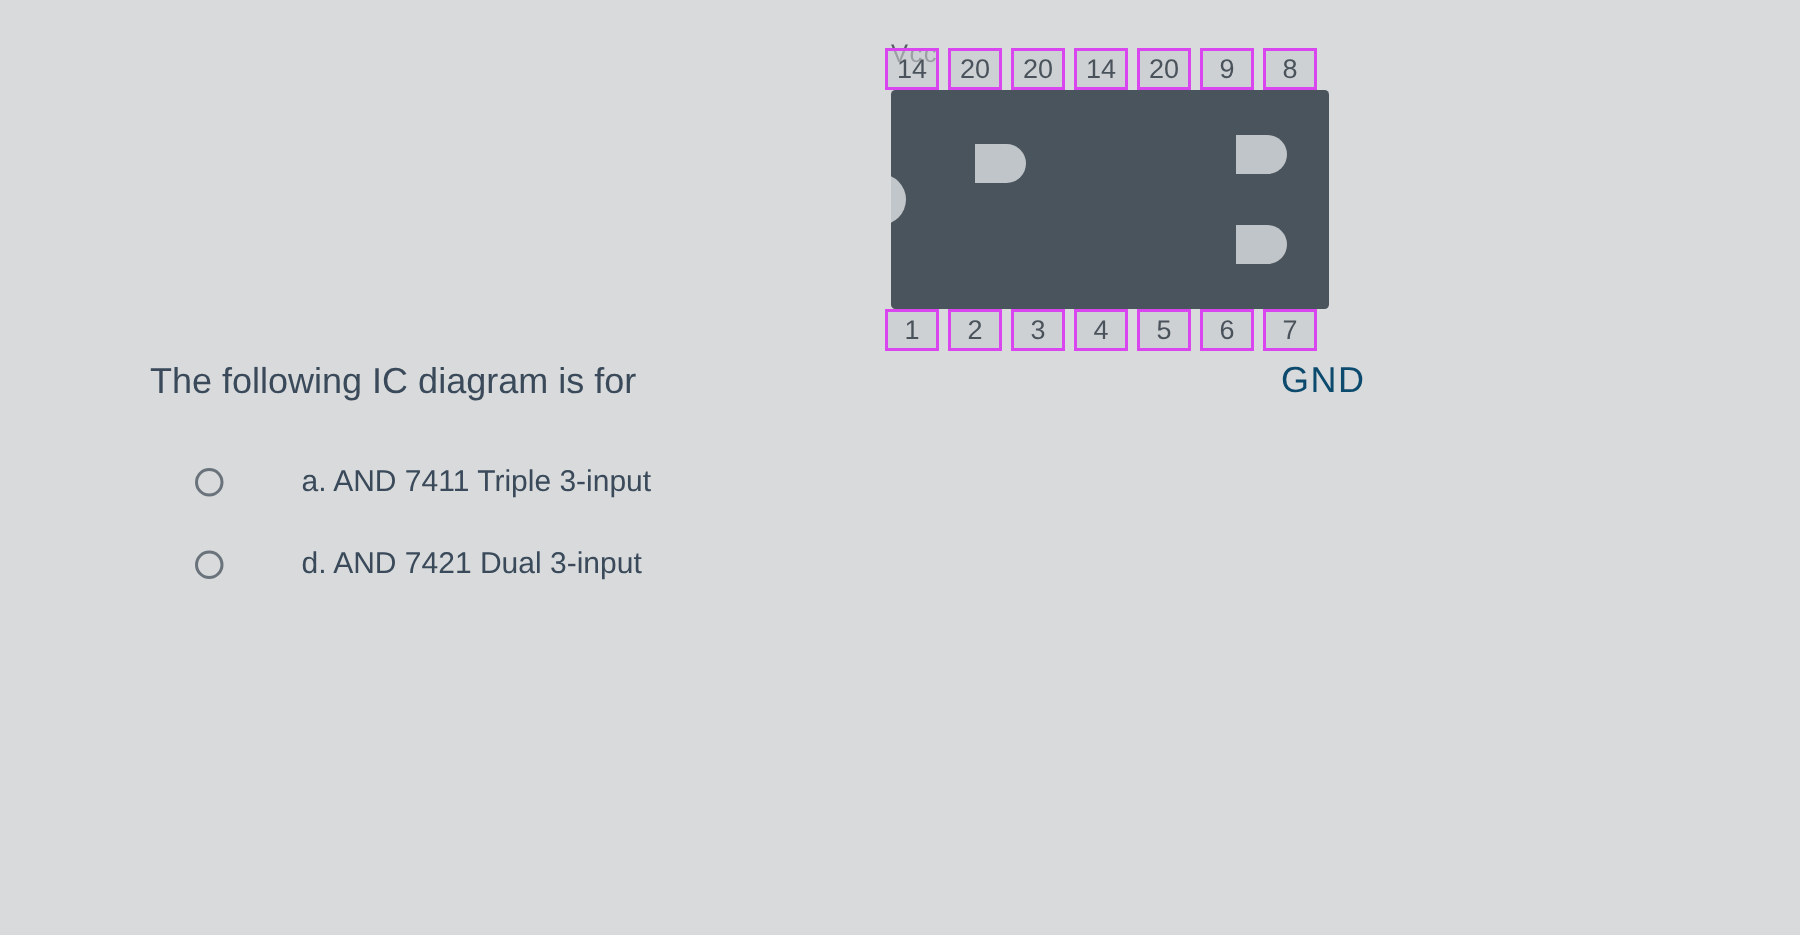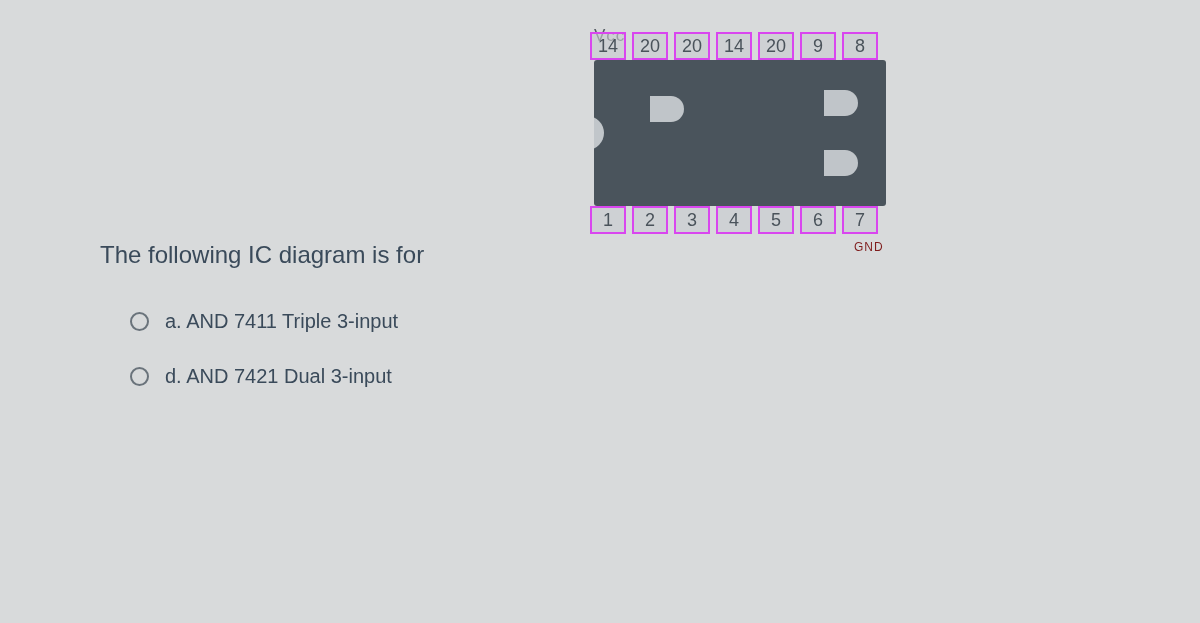--- a/index.html
+++ b/index.html
@@ -93,40 +93,41 @@
     top: 30px;
   }
   .gate.g3 {
     left: 230px;
     top: 90px;
   }
   .gnd-label {
     position: absolute;
     left: 264px;
     top: 230px;
-    font-size: 12px;
-    color: #7f1d1d;
+    font-size: 24px;
+    color: #0c4a6e;
     letter-spacing: 1px;
   }
   .question-text {
     position: absolute;
     left: 0px;
     top: 241px;
     font-size: 24px;
     color: #3a4a5a;
   }
   .options {
     position: absolute;
     left: 30px;
     top: 310px;
   }
   .option {
     display: flex;
     align-items: center;
     margin-bottom: 32px;
+    gap: 36px;
   }
   .radio {
     width: 19px;
     height: 19px;
     border: 2px solid #6a737b;
     border-radius: 50%;
     margin-right: 16px;
     box-sizing: border-box;
     background: transparent;
     flex-shrink: 0;

